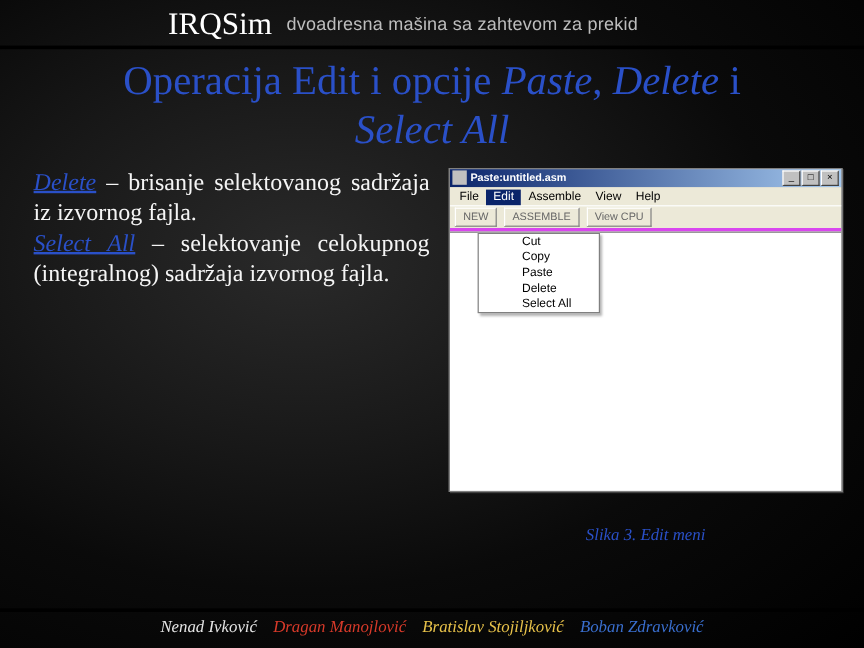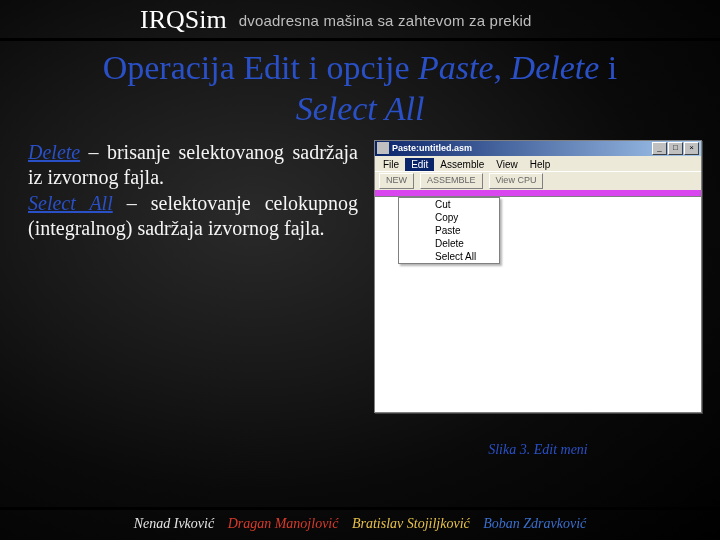--- a/index.html
+++ b/index.html
@@ -117,21 +117,21 @@
     align-items: flex-end;
     padding: 0 2px;
     font-size: 10px;
     gap: 0;
   }
   .mitem { padding: 1px 6px; }
   .mitem.active { background: #0a246a; color: #fff; }
   .toolbar {
     background: #ece9d8;
     border-top: 1px solid #fff;
-    border-bottom: 6px solid #d946ef;
+    border-bottom: 3px solid #d946ef;
     height: 18px;
     display: flex;
     align-items: center;
     padding: 0 4px;
     gap: 6px;
   }
   .btn {
     background: #ece9d8;
     border: 1px solid #808080;
     border-top-color: #fff; border-left-color: #fff;

